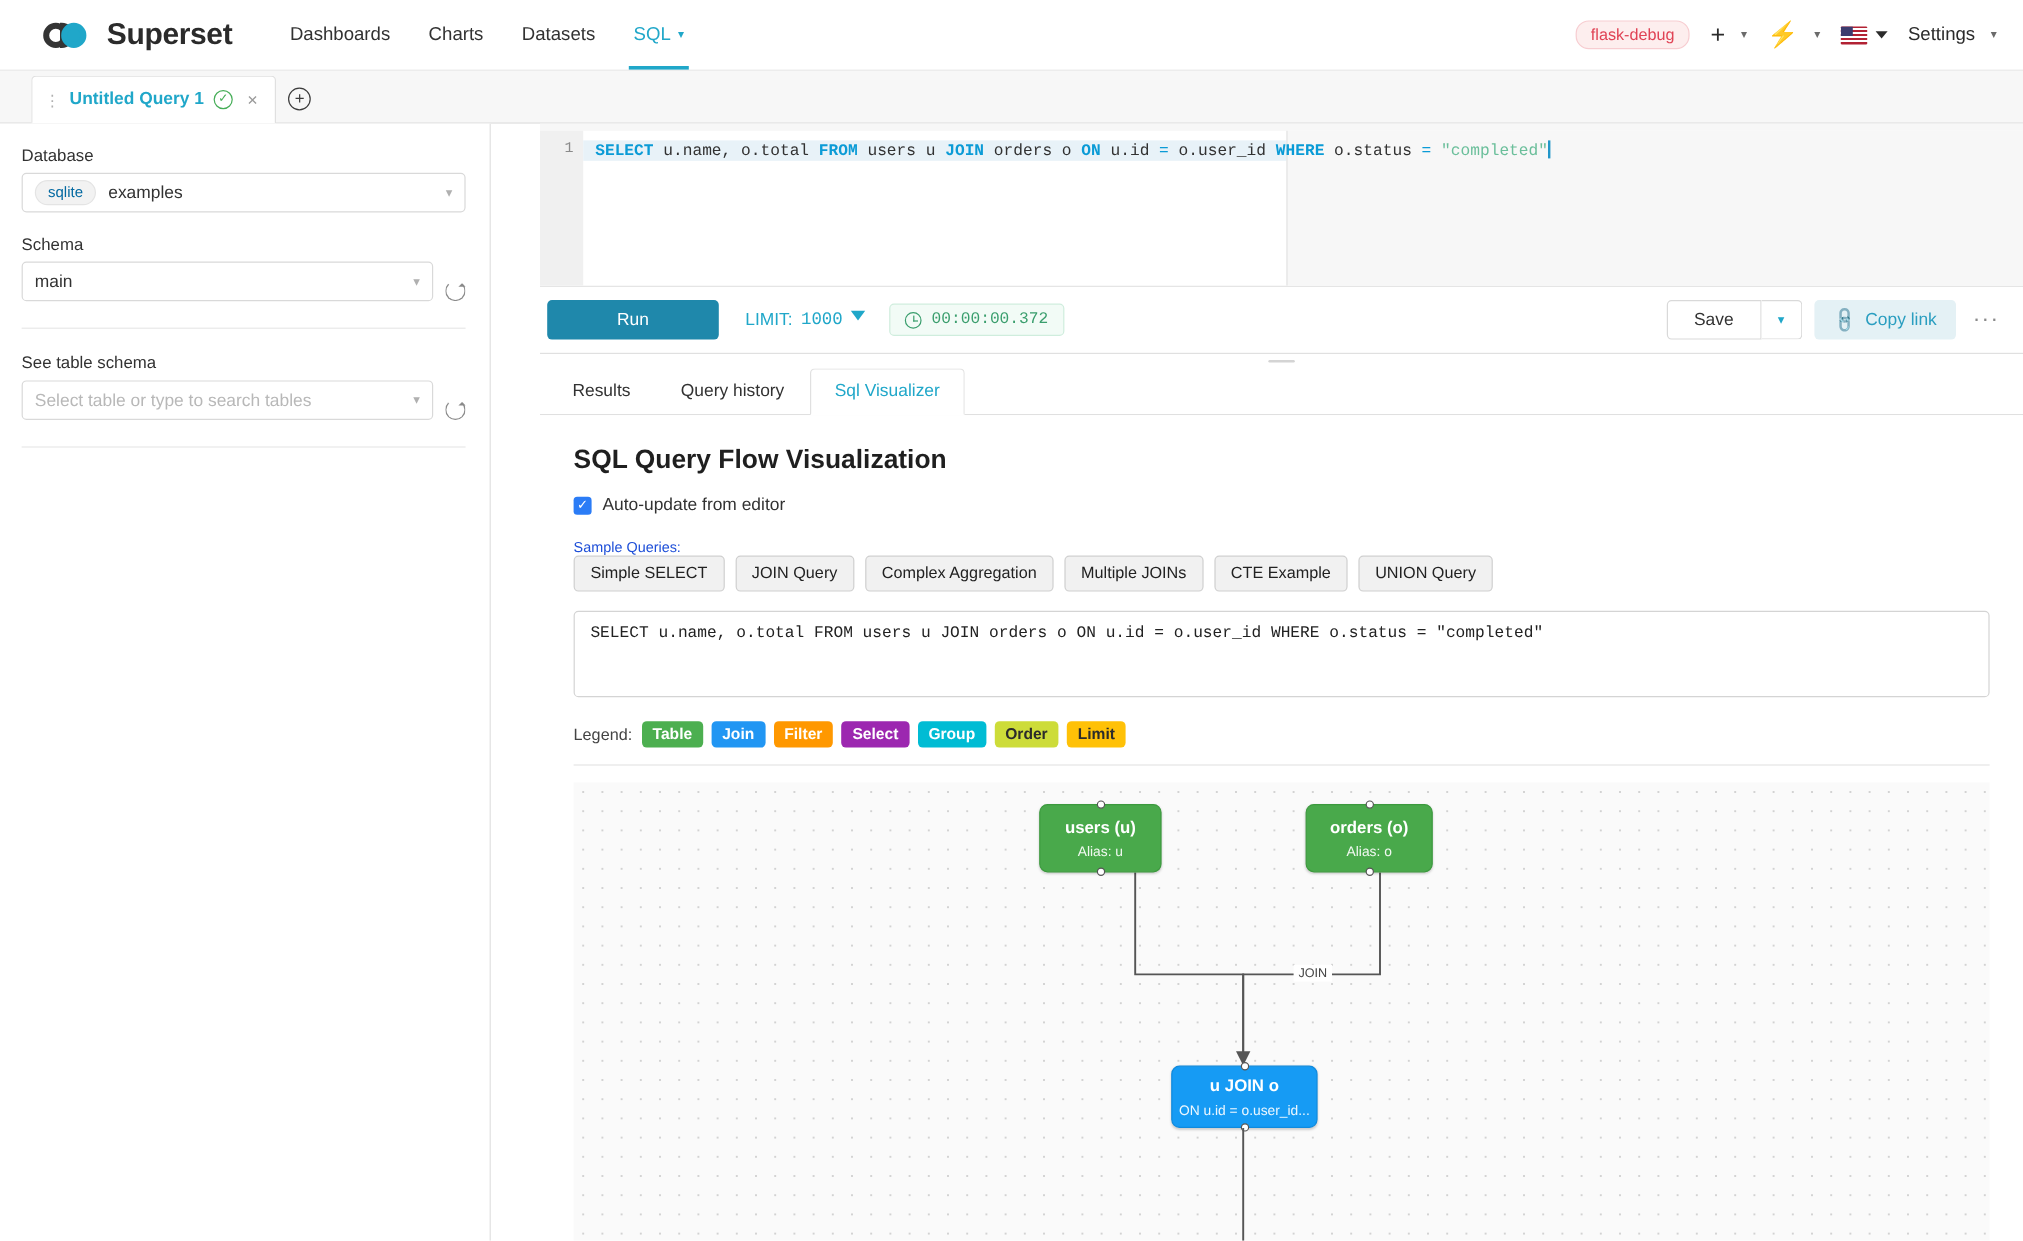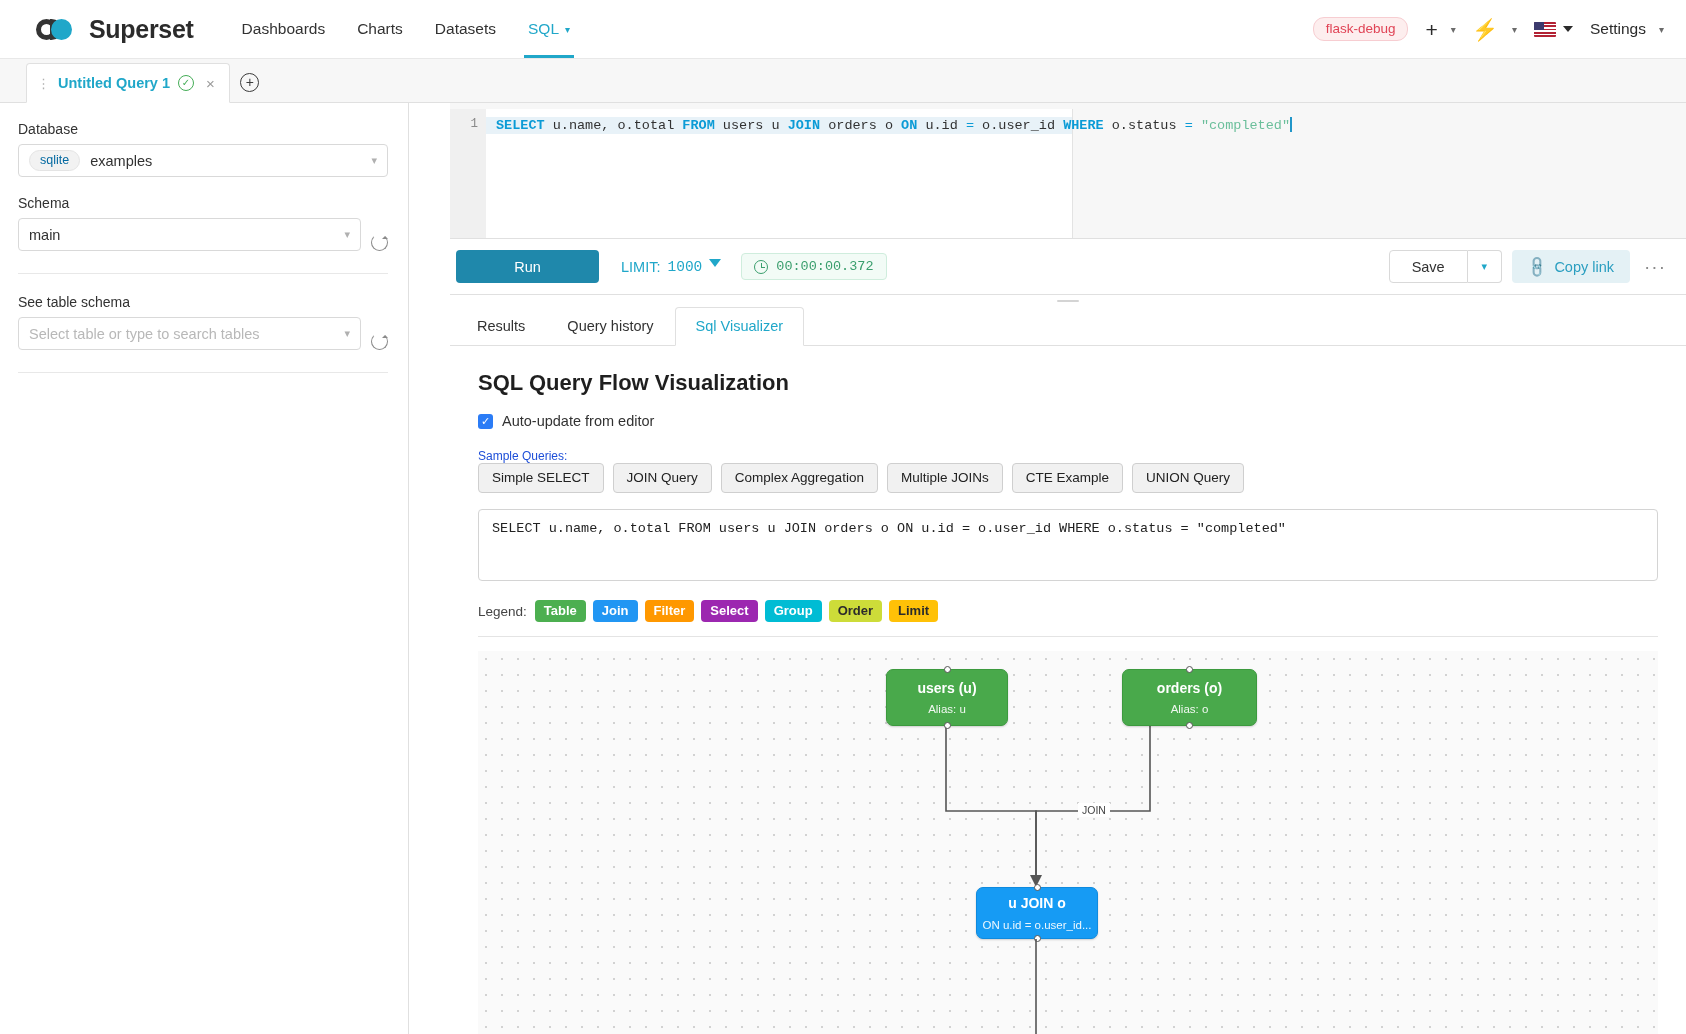--- a/index.html
+++ b/index.html
@@ -478,28 +478,28 @@
         <div class="divider-line"></div>
       </div>
 
       <div class="canvas" style="margin-left:28px;margin-right:28px;">
         <svg width="1220" height="400">
           <path d="M 468 75 L 468 160 L 558 160 L 558 230" stroke="#555" stroke-width="1.6" fill="none"></path>
           <path d="M 672 75 L 672 160 L 558 160 L 558 230" stroke="#555" stroke-width="1.6" fill="none"></path>
           <polygon points="552,224 564,224 558,236" fill="#555"></polygon>
         </svg>
 
-        <div class="node table" style="left:408px; top:18px; width:122px; height:57px;">
+        <div class="node table" style="left:388px; top:18px; width:102px; height:57px;">
           <span class="port top"></span>
           <span class="n-title">users (u)</span>
           <span class="n-sub">Alias: u</span>
           <span class="port bot"></span>
         </div>
 
-        <div class="node table" style="left:644px; top:18px; width:135px; height:57px;">
+        <div class="node table" style="left:610px; top:18px; width:106px; height:57px;">
           <span class="port top"></span>
           <span class="n-title">orders (o)</span>
           <span class="n-sub">Alias: o</span>
           <span class="port bot"></span>
         </div>
 
         <div class="edge-label" style="left:600px; top:152px;">JOIN</div>
 
         <div class="node join" style="left:498px; top:236px; width:122px; height:52px;">
           <span class="port top"></span>

